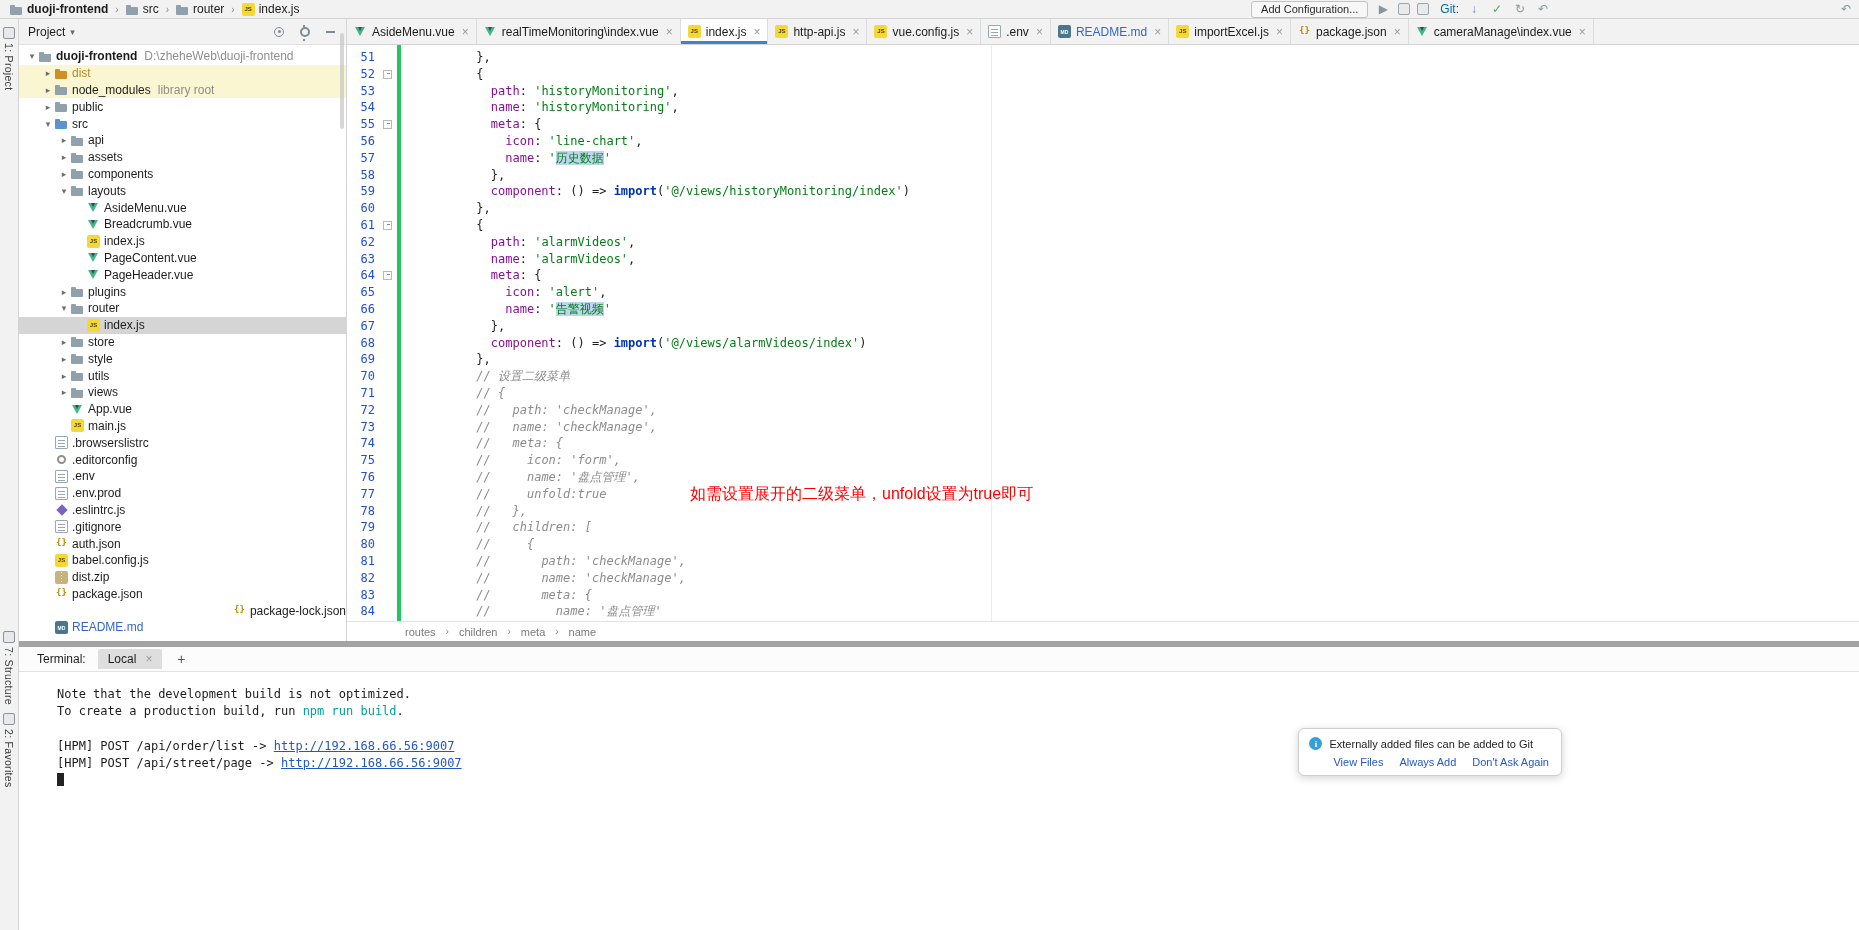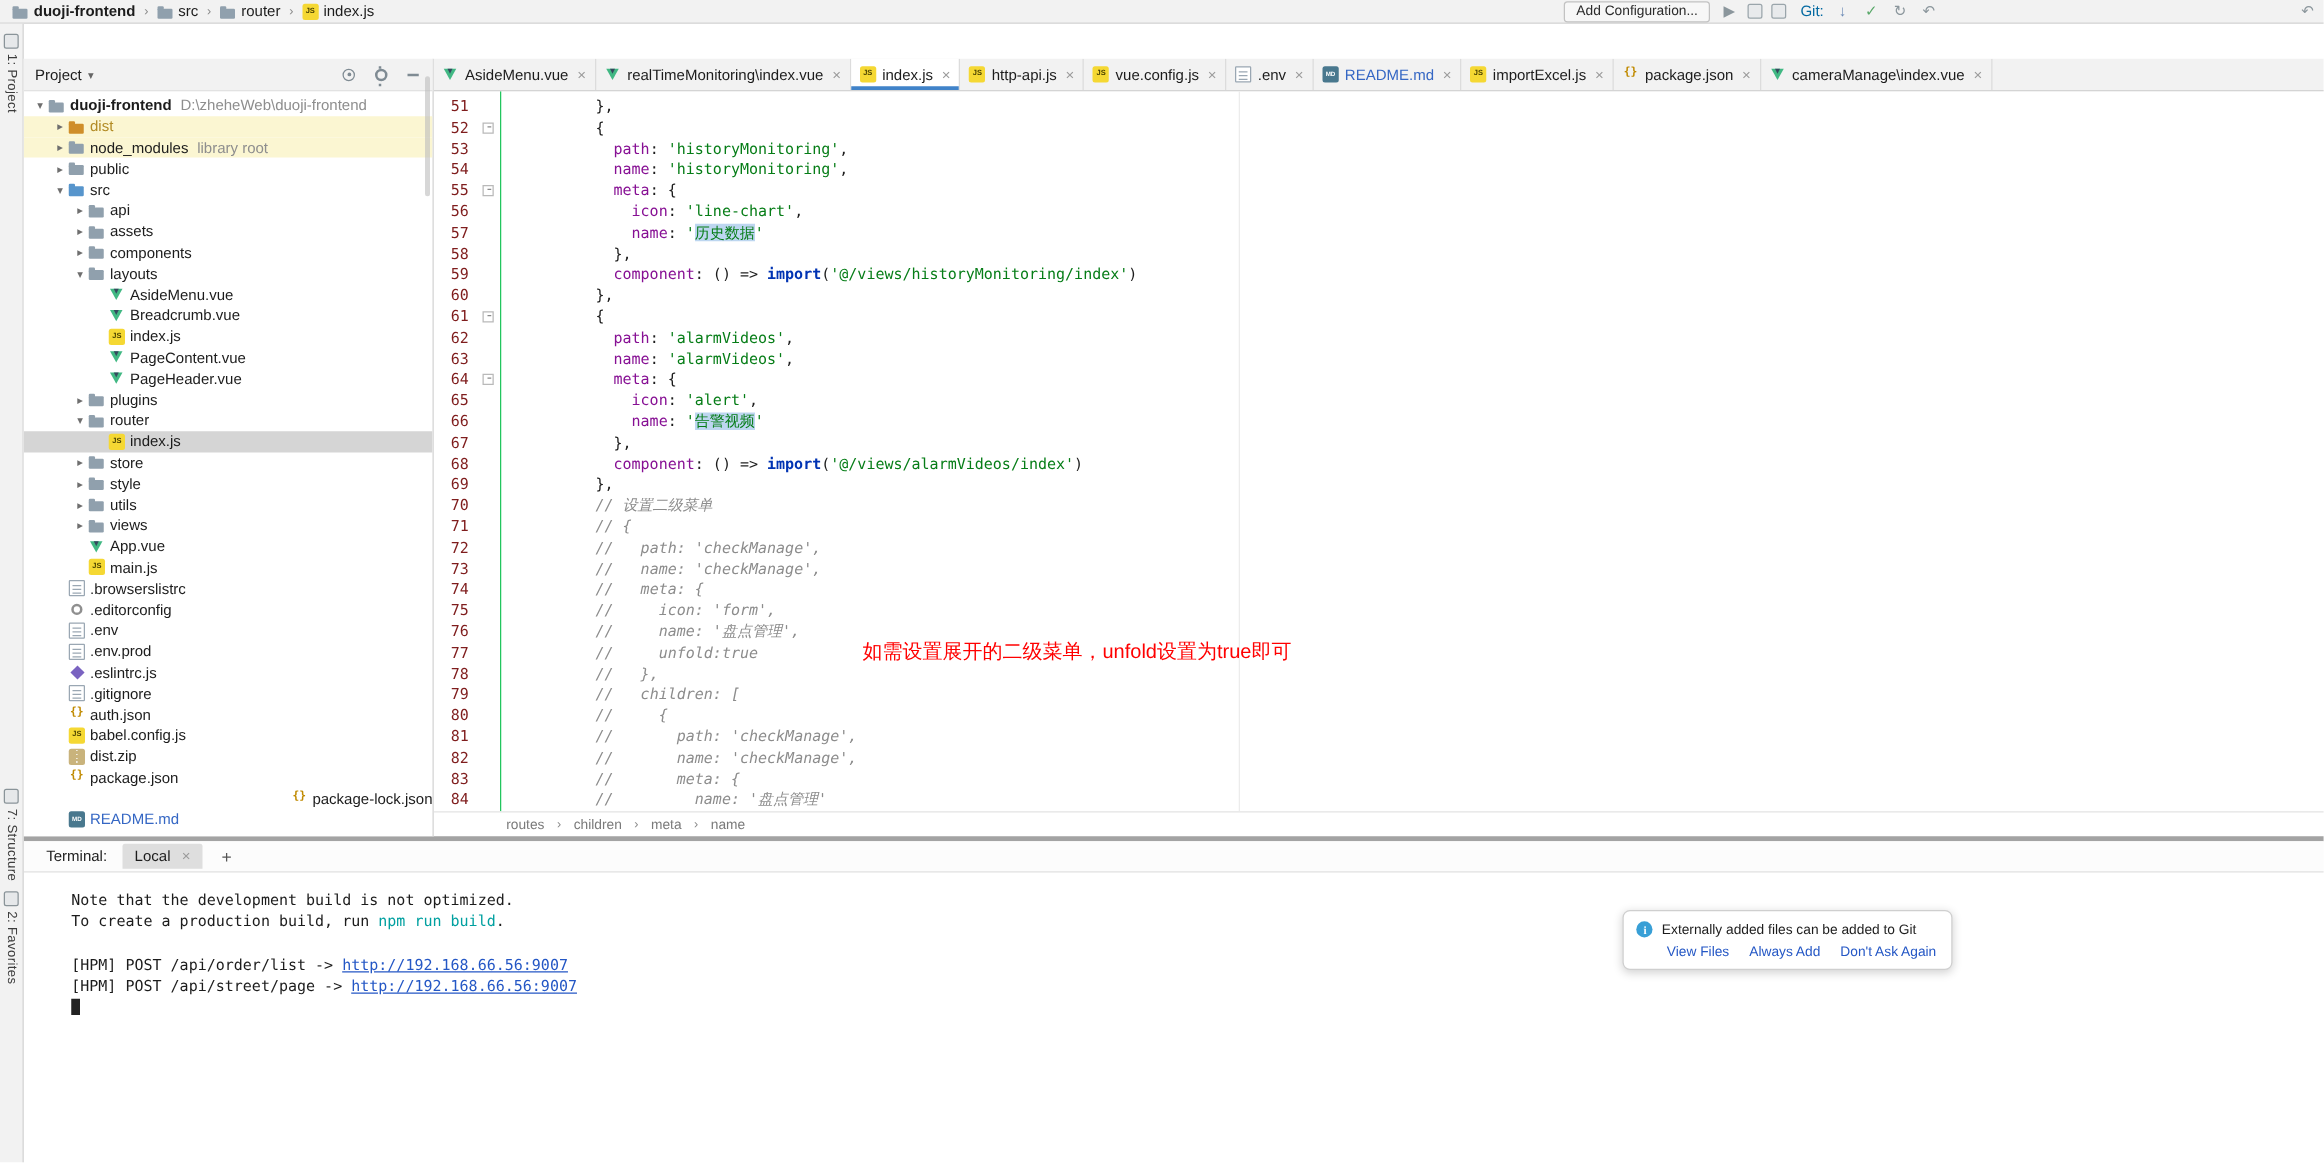--- a/index.html
+++ b/index.html
@@ -39,21 +39,21 @@
     position:relative;
   }
   .rail-btn{position:absolute;left:0;width:100%;display:flex;flex-direction:column;align-items:center;gap:4px;}
   .rail-btn.pos-project{top:8px;}
   .rail-btn.pos-structure{top:612px;}
   .rail-btn.pos-favorites{top:694px;}
   .rail-ic{width:10px;height:10px;border:1px solid #8a9499;border-radius:2px;background:#e6e8ea;}
   .rail-text{writing-mode:vertical-rl;font-size:10.5px;color:#3c3c3c;letter-spacing:.3px;}
 
   .work{flex:1;display:flex;flex-direction:column;min-width:0;}
-  .main-row{display:flex;height:622px;min-height:622px;margin-top:28px;}
+  .main-row{display:flex;height:622px;min-height:622px;}
 
   
   .project-panel{
     width:328px;flex:none;box-sizing:border-box;border-right:1px solid #d4d4d4;
     display:flex;flex-direction:column;background:#fff;position:relative;
   }
   .project-header{
     height:26px;box-sizing:border-box;background:#f2f2f2;border-bottom:1px solid #e2e2e2;
     display:flex;align-items:center;padding:0 9px;
   }
@@ -116,21 +116,21 @@
   }
   .tab{display:flex;align-items:center;gap:5px;padding:0 7px;border-right:1px solid #dcdcdc;
     font-size:12px;position:relative;flex:none;}
   .tab.active{background:#fff;}
   .tab.active::after{content:'';position:absolute;left:0;right:0;bottom:0;height:3px;background:var(--accent-blue,#4083c9);}
   .tab-label.mod{color:var(--modified-blue,#3567c4);}
   .tab-close{color:#9b9b9b;font-size:12px;line-height:1;margin-left:2px;}
 
   .code-wrap{flex:1;display:flex;position:relative;overflow:hidden;
     font-family:"DejaVu Sans Mono","Liberation Mono",monospace;font-size:12px;line-height:16.8px;}
-  .gutter{width:54px;flex:none;box-sizing:border-box;border-right:1px solid #22c55e;padding-top:4px;color:#7f1d1d;}
+  .gutter{width:54px;flex:none;box-sizing:border-box;border-right:4px solid #22c55e;padding-top:4px;color:#1d4ed8;}
   .gline{height:16.8px;display:flex;}
   .gnum{width:28px;text-align:right;flex:none;}
   .gfold{flex:1;position:relative;}
   .gfold.has::before{content:'';position:absolute;right:5px;top:4px;width:7px;height:7px;
     border:1px solid #b9b9b9;background:#fff;}
   .gfold.has::after{content:'';position:absolute;right:7px;top:7px;width:3px;height:1px;background:#8a8a8a;}
   .code{flex:1;padding-top:4px;padding-left:32px;white-space:pre;position:relative;}
   .cline{height:16.8px;}
   .tk{color:var(--key-purple,#871094);}
   .ts{color:var(--string-green,#067d17);}
@@ -138,21 +138,21 @@
   .tc{color:var(--comment-gray,#8c8c8c);font-style:italic;}
   .ti{color:var(--keyword-blue,#0033b3);font-weight:bold;}
   .guide{position:absolute;top:0;bottom:0;left:644px;width:1px;background:#ececec;}
   .annot{position:absolute;left:343px;top:441px;font-family:"Liberation Sans",sans-serif;
     font-size:16px;color:var(--annotation-red,#ff0000);white-space:nowrap;}
 
   .ebc-bar{height:20px;flex:none;box-sizing:border-box;border-top:1px solid #e3e3e3;
     display:flex;align-items:center;padding-left:58px;gap:7px;color:#7a7a7a;font-size:11px;background:#fff;}
 
   
-  .terminal{flex:1;display:flex;flex-direction:column;border-top:4px solid #a3a3a3;background:#fff;min-height:0;}
+  .terminal{flex:1;display:flex;flex-direction:column;border-top:6px solid #a3a3a3;background:#fff;min-height:0;}
   .term-header{height:25px;flex:none;box-sizing:border-box;border-bottom:1px solid #e1e1e1;
     display:flex;align-items:center;padding-left:18px;gap:12px;background:#fcfcfc;}
   .term-tab{display:flex;align-items:center;gap:7px;padding:3px 10px;background:#dedede;border-radius:2px 2px 0 0;}
   .term-plus{color:#555;font-size:14px;width:14px;text-align:center;}
   .term-out{flex:1;font-family:"DejaVu Sans Mono","Liberation Mono",monospace;font-size:12px;
     line-height:17.2px;padding:14px 0 0 38px;white-space:pre;}
   .tline{min-height:17.2px;}
   .tlink{color:var(--link-blue,#2457c5);text-decoration:underline;}
   .tcyan{color:var(--terminal-cyan,#00a0a0);}
   .tcursor{display:inline-block;width:7px;height:13px;background:#222;vertical-align:-2px;}

